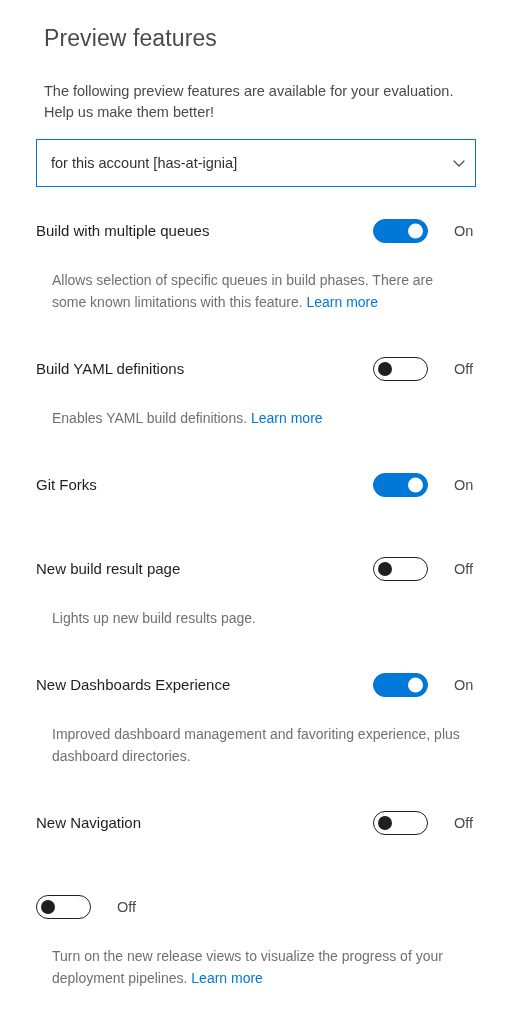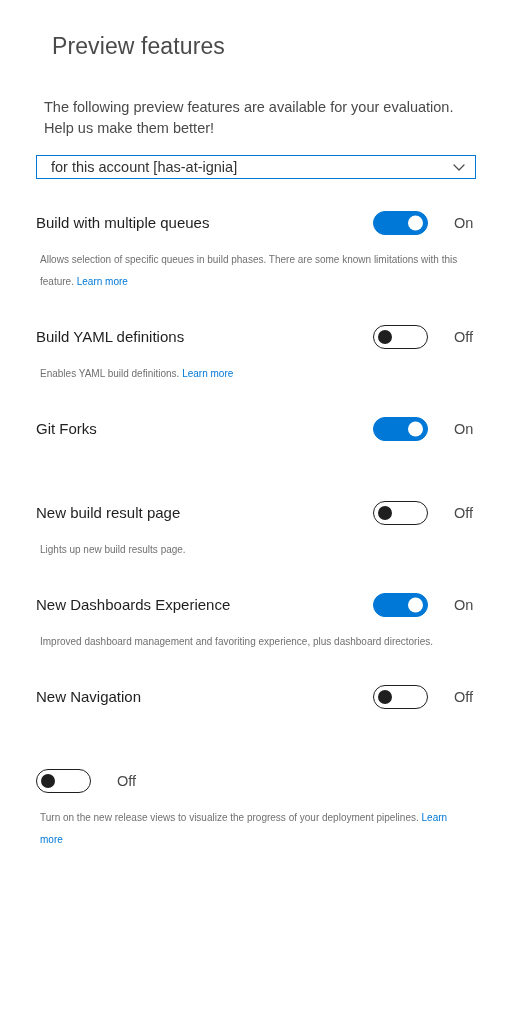--- a/index.html
+++ b/index.html
@@ -18,21 +18,21 @@
   .page {
     position: relative;
     width: 512px;
     height: 1033px;
     box-sizing: border-box;
     padding: 0 36px 0 36px;
   }
 
   
   .page-title {
-    margin: 16px;
+    margin: 8px;
     padding-top: 15px;
     font-size: 23px;
     font-weight: 300;
     line-height: 30px;
     color: #4a4a4a;
     letter-spacing: 0.1px;
   }
 
   .intro {
     margin: 8px;
@@ -40,21 +40,21 @@
     font-size: 14.5px;
     line-height: 21px;
     color: #4a4a4a;
     max-width: 430px;
   }
 
   
   .scope-select {
     position: relative;
     margin-top: 16px;
-    height: 24px;
+    height: 48px;
     box-sizing: border-box;
     border: 1px solid #0078d7;
     background: #ffffff;
     display: flex;
     align-items: center;
     padding: 0 8px 0 14px;
     cursor: pointer;
   }
   .scope-value {
     flex: 1 1 auto;
@@ -141,23 +141,23 @@
     background: #ffffff;
   }
   .toggle-state {
     font-size: 14.5px;
     color: #4a4a4a;
     line-height: 20px;
     min-width: 22px;
   }
 
   .feature-desc {
-    margin: 4px;
+    margin: 16px;
     padding-top: 10px;
-    font-size: 10px;
+    font-size: 14px;
     line-height: 22px;
     color: #707070;
     max-width: 450px;
   }
   .learn-more {
     color: #0078d7;
     text-decoration: none;
     cursor: pointer;
   }
 </style>

